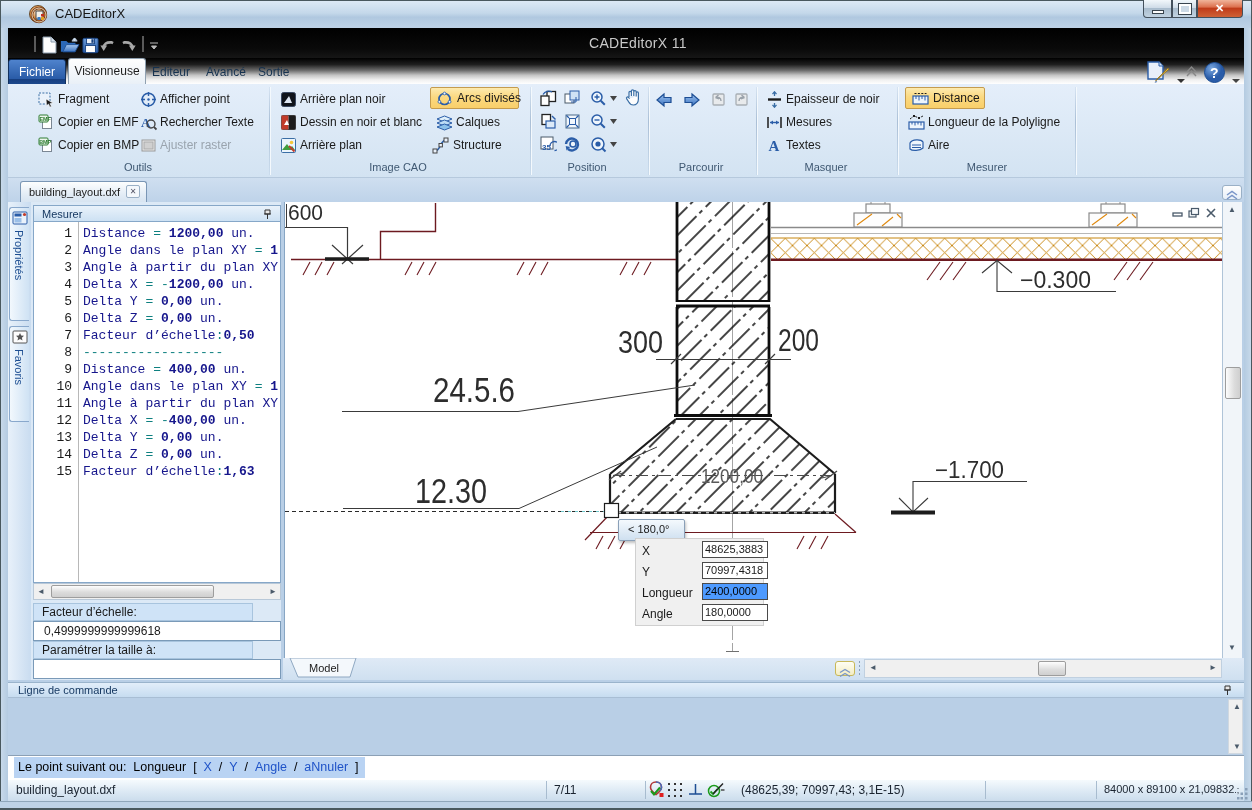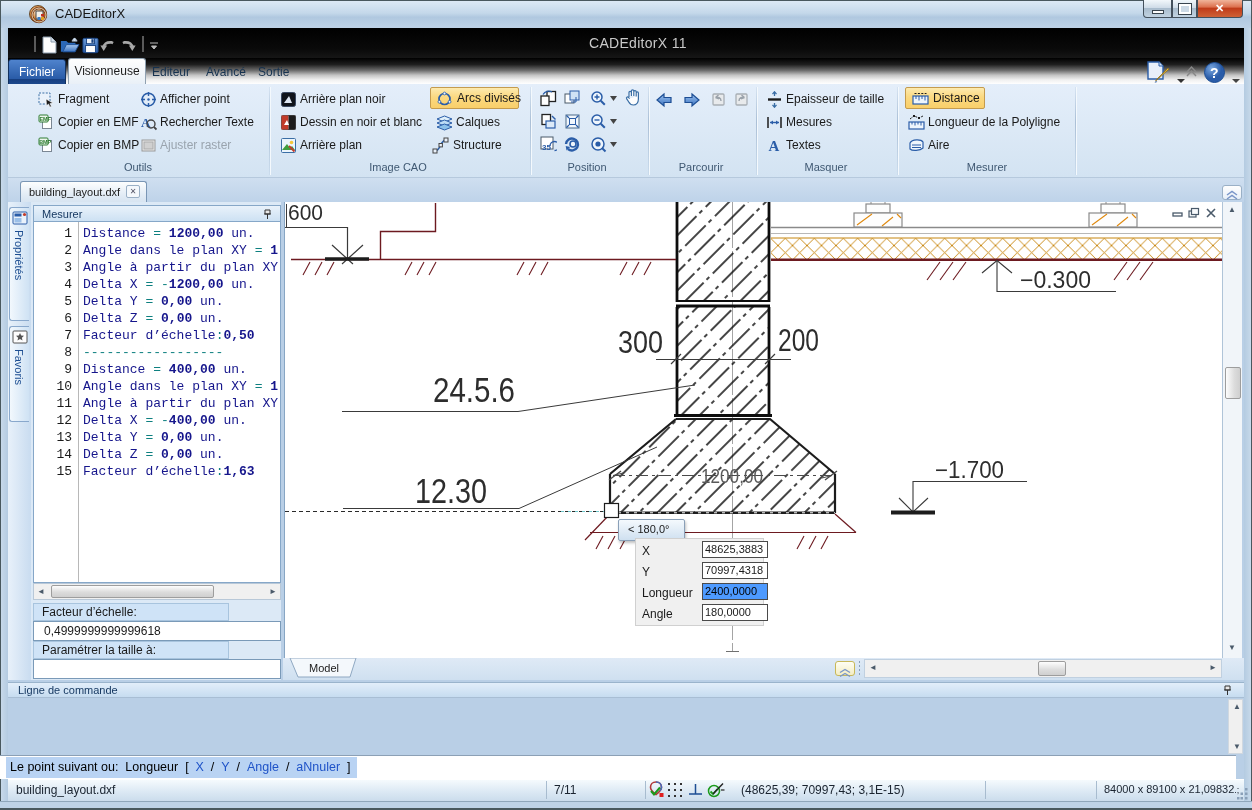--- a/index.html
+++ b/index.html
@@ -55,21 +55,21 @@
 #pin1{position:absolute;right:8px;top:3px}
 #mesbody{left:33px;top:222px;width:248px;height:361px;background:#fff;border:1px solid #86a7c8;border-top:none;overflow:hidden}
 .lnum{position:absolute;left:0;top:3px;width:38px;font-family:"Liberation Mono",monospace;font-size:13px;font-weight:400;color:#1a1a1a;text-align:right;line-height:17px;white-space:pre}
 .lsep{position:absolute;left:44px;top:0;width:1px;height:100%;background:#b8b8b8}
 .ltxt{position:absolute;left:49px;top:3px;font-family:"Liberation Mono",monospace;font-size:13px;font-weight:400;color:#16168c;line-height:17px;white-space:pre}
 .ltxt b{font-weight:700}
 .ltxt i,.lnum i{font-style:normal;color:#0e8080}
 #meshsb{left:33px;top:583px;width:248px;height:17px;background:#f0f0f0;border:1px solid #b8c8d8}
 .sbarrow{position:absolute;font-size:8px;color:#4a5a6a;font-family:"Liberation Sans"}
 #meshthumb{position:absolute;left:17px;top:1px;width:163px;height:13px;background:linear-gradient(180deg,#fdfdfd,#dcdcdc 55%,#cfcfcf);border:1px solid #9d9d9d;border-radius:2px}
-.lblbar{left:33px;width:196px;height:18px;background:#cfe3f7;border:1px solid #a8c4de;font-size:12px;color:#1a1a1a;padding:1px 0 0 8px}
+.lblbar{left:33px;width:220px;height:18px;background:#cfe3f7;border:1px solid #a8c4de;font-size:12px;color:#1a1a1a;padding:1px 0 0 8px}
 .linput{left:33px;width:248px;height:20px;background:#fff;border:1px solid #7a9ab8;font-size:12px;color:#1a1a1a;padding:2px 0 0 10px}
 
 #canvas{left:284px;top:202px;width:938px;height:456px;background:#fff;border-left:1px solid #88a6c4}
 #mdictl{left:1172px;top:205px}
 #tooltip{left:618px;top:519px;width:67px;height:22px;background:linear-gradient(180deg,#f4f9fd,#cfe0f0);border:1px solid #8aa0b8;border-radius:2px;box-shadow:1px 2px 3px rgba(0,0,0,.25);font-size:11px;color:#1a1a1a;padding:3px 0 0 9px}
 #coordform{left:635px;top:538px;width:129px;height:88px;background:#f0f0f0;border:1px solid #d0d0d0}
 .cfrow{position:absolute;left:0;width:100%;height:21px}
 .cfl{position:absolute;left:6px;top:3px;font-size:12px;color:#1a1a1a}
 .cfv{position:absolute;left:66px;top:0;width:66px;height:17px;background:#fff;border:1px solid #4a4a4a;font-size:11px;color:#1a1a1a;padding:1px 0 0 2px;white-space:nowrap}
 .sel{background:#4d9aff;color:#000}
@@ -79,21 +79,21 @@
 #modelrow{left:283px;top:658px;width:961px;height:22px;background:linear-gradient(180deg,#dfeaf6,#cfe0f0)}
 #modeltab{left:288px;top:658px;width:76px;height:21px}
 #modelbtn{left:835px;top:661px;width:20px;height:15px;background:linear-gradient(180deg,#fefef4,#f4edc2);border:1px solid #c8b858;border-radius:3px;padding:2px 0 0 2px}
 #hsb{left:864px;top:659px;width:358px;height:19px;background:#f0f0f0;border:1px solid #c0d0e0}
 #hthumb{position:absolute;left:173px;top:1px;width:28px;height:15px;background:linear-gradient(180deg,#fdfdfd,#dcdcdc 60%,#cfcfcf);border:1px solid #9d9d9d;border-radius:2px}
 
 #cmdhdr{left:8px;top:682px;width:1236px;height:16px;background:linear-gradient(180deg,#e2eefa,#c6dcf0);border-top:1px solid #9ab4cc;border-bottom:1px solid #a8bed4;font-size:11px;color:#12355e;padding:1px 0 0 10px}
 #pin2{position:absolute;right:12px;top:2px}
 #cmdbody{left:8px;top:698px;width:1236px;height:57px;background:#fff;font-size:12px;color:#1a1a1a;line-height:14px;padding:2px 0 0 8px}
 #cmdvsb{left:1228px;top:699px;width:15px;height:55px;background:#f0f0f0;border:1px solid #d0d8e0}
-#cmdinput{left:0;top:755px;width:1236px;height:24px;background:#fff;border-top:1px solid #8ca0b5;font-size:12.5px;color:#000;padding:4px 0 0 6px}
+#cmdinput{left:8px;top:755px;width:1236px;height:24px;background:#fff;border-top:1px solid #8ca0b5;font-size:12.5px;color:#000;padding:4px 0 0 6px}
 #cmdsel{background:#b9d3f3;padding:3px 6px 4px 4px}
 #cmdsel a{color:#1f53c8}
 
 #statusbar{left:8px;top:779px;width:1236px;height:22px;background:linear-gradient(180deg,#f5fafd,#dce9f4 55%,#cbdcec);border-top:1px solid #fff}
 .stxt{top:783px;font-size:12px;color:#1a2430}
 .ssep{top:781px;width:1px;height:18px;background:#a8bccf}
 #sico1{left:648px;top:781px}#sico2{left:667px;top:782px}#sico3{left:688px;top:782px}#sico4{left:707px;top:782px}
 #sgrip{left:1237px;top:786px}
 </style></head><body>
 <div id="win">
@@ -386,21 +386,21 @@
         <rect x="2" y="2" width="11" height="11" rx="1" fill="#e8eaec" stroke="#a8aeb4" stroke-width="1.3"></rect>
         <path d="M5 9 C5 5.5 8 4.5 10.5 5.5 M10.5 5.5 l-3 -2.5 M10.5 5.5 l-3.6 1.4" fill="none" stroke="#9aa2aa" stroke-width="1.4"></path>
       </svg></div>
 
 <div class="abs rbtn" style="left:766px;top:88px">
       <span class="ic"><svg width="17" height="17" viewBox="0 0 17 17">
           <path d="M2 8.5 h13" stroke="#1c1c1c" stroke-width="2.4"></path>
           <path d="M8.5 1 v4 M8.5 12 v4" stroke="#3a6ea5" stroke-width="1.3"></path>
           <path d="M6.5 3.2 l2 -2.4 l2 2.4 M6.5 13.8 l2 2.4 l2 -2.4" fill="none" stroke="#3a6ea5" stroke-width="1.3"></path>
         </svg></span>
-      <span class="tx">Epaisseur de taille</span>
+      <span class="tx">Epaisseur de noir</span>
     </div>
 <div class="abs rbtn" style="left:766px;top:111px">
       <span class="ic"><svg width="17" height="17" viewBox="0 0 17 17">
           <path d="M2 3 v11 M15 3 v11" stroke="#1c1c1c" stroke-width="1.5"></path>
           <path d="M4 8.5 h9" stroke="#2a5da8" stroke-width="1.4"></path>
           <path d="M4 8.5 l3 -2 v4 Z M13 8.5 l-3 -2 v4 Z" fill="#2a5da8"></path>
         </svg></span>
       <span class="tx">Mesures</span>
     </div>
 <div class="abs rbtn" style="left:766px;top:134px">

